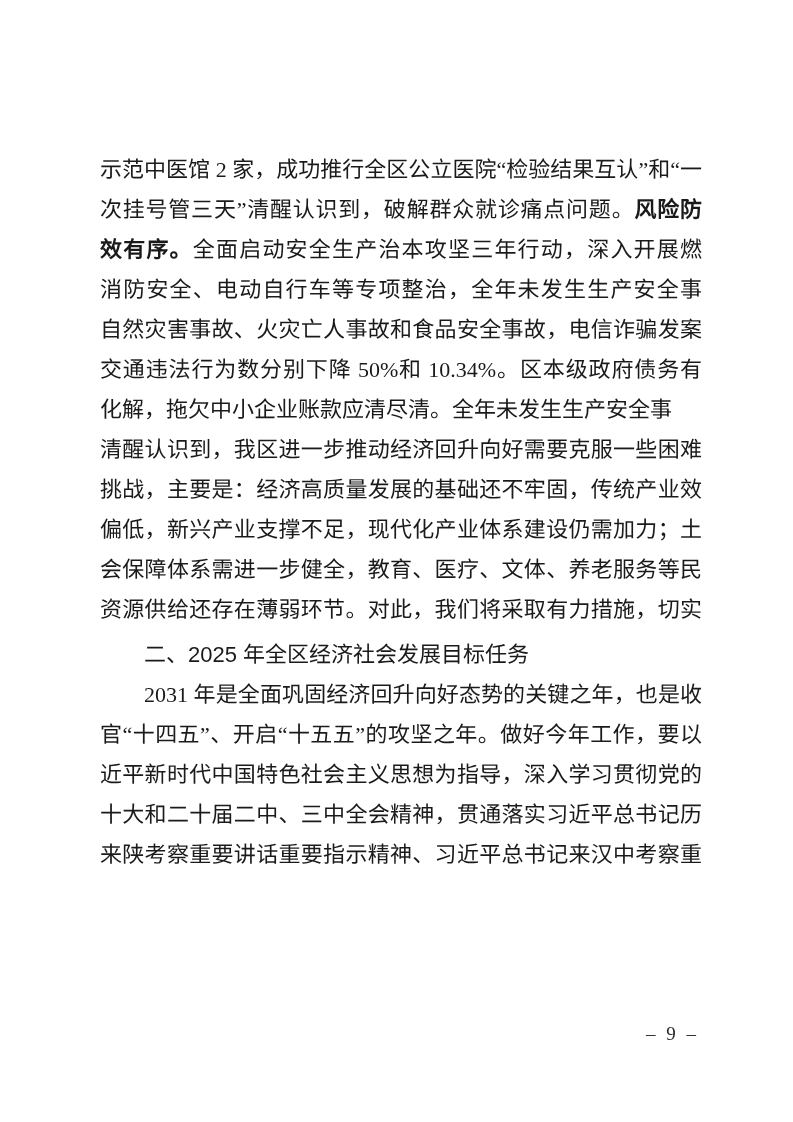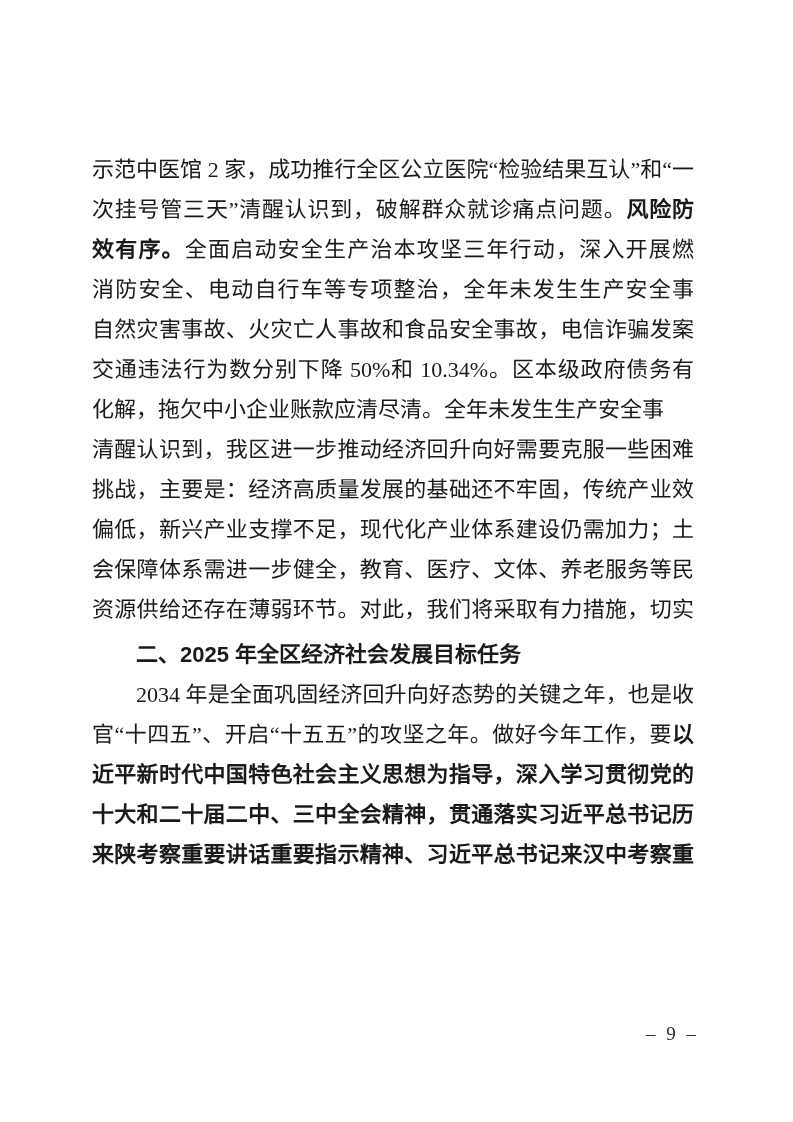--- a/index.html
+++ b/index.html
@@ -15,21 +15,21 @@
     font-family: "Liberation Serif", "DejaVu Serif", serif;
     color: #1a1a1a;
   }
   .page {
     position: absolute;
     inset: 0;
     background: #ffffff;
   }
   .doc-body {
     position: absolute;
-    left: 92px;
+    left: 100px;
     top: 150px;
     width: 602px;
   }
   .line {
     font-size: 22px;
     line-height: 40px;
     height: 40px;
     text-align: justify;
     text-justify: inter-character;
     overflow: hidden;
@@ -49,21 +49,21 @@
     margin-top: 5px;
   }
   .seg-normal {
     font-weight: normal;
   }
   .seg-bold-serif {
     font-weight: bold;
   }
   .seg-bold-sans {
     font-family: "Liberation Sans", "DejaVu Sans", sans-serif;
-    font-weight: bold;
+    font-weight: normal;
   }
   .footer-page-number {
     position: absolute;
     top: 1022px;
     right: 94px;
     font-size: 19px;
     line-height: 24px;
     letter-spacing: 3px;
     color: #2a2a2a;
     font-family: "Liberation Serif", "DejaVu Serif", serif;
@@ -82,21 +82,21 @@
       <div class="line justify"><span class="seg-normal">消防安全、电动自行车等专项整治，全年未发生生产安全事故、</span></div>
       <div class="line justify"><span class="seg-normal">自然灾害事故、火灾亡人事故和食品安全事故，电信诈骗发案率、</span></div>
       <div class="line justify"><span class="seg-normal">交通违法行为数分别下降 50%和 10.34%。区本级政府债务有序</span></div>
       <div class="line no-justify"><span class="seg-normal">化解，拖欠中小企业账款应清尽清。全年未发生生产安全事故。</span></div>
       <div class="line justify"><span class="seg-normal">清醒认识到，我区进一步推动经济回升向好需要克服一些困难和</span></div>
       <div class="line justify"><span class="seg-normal">挑战，主要是：经济高质量发展的基础还不牢固，传统产业效益</span></div>
       <div class="line justify"><span class="seg-normal">偏低，新兴产业支撑不足，现代化产业体系建设仍需加力；土地、</span></div>
       <div class="line justify"><span class="seg-normal">会保障体系需进一步健全，教育、医疗、文体、养老服务等民生</span></div>
       <div class="line justify"><span class="seg-normal">资源供给还存在薄弱环节。对此，我们将采取有力措施，切实加</span></div>
       <div class="line no-justify indent heading"><span class="seg-bold-sans">二、2025 年全区经济社会发展目标任务</span></div>
-      <div class="line justify indent"><span class="seg-normal">2034 年是全面巩固经济回升向好态势的关键之年，也是收</span></div>
+      <div class="line justify indent"><span class="seg-normal">2031 年是全面巩固经济回升向好态势的关键之年，也是收</span></div>
       <div class="line justify"><span class="seg-normal">官“十四五”、开启“十五五”的攻坚之年。做好今年工作，要</span><span class="seg-bold-sans">以习</span></div>
       <div class="line justify"><span class="seg-bold-sans">近平新时代中国特色社会主义思想为指导，深入学习贯彻党的二</span></div>
       <div class="line justify"><span class="seg-bold-sans">十大和二十届二中、三中全会精神，贯通落实习近平总书记历次</span></div>
       <div class="line justify"><span class="seg-bold-sans">来陕考察重要讲话重要指示精神、习近平总书记来汉中考察重要</span></div>
     </div>
 
   <div class="footer-page-number">– 9 –</div>
 
 </div>
 

